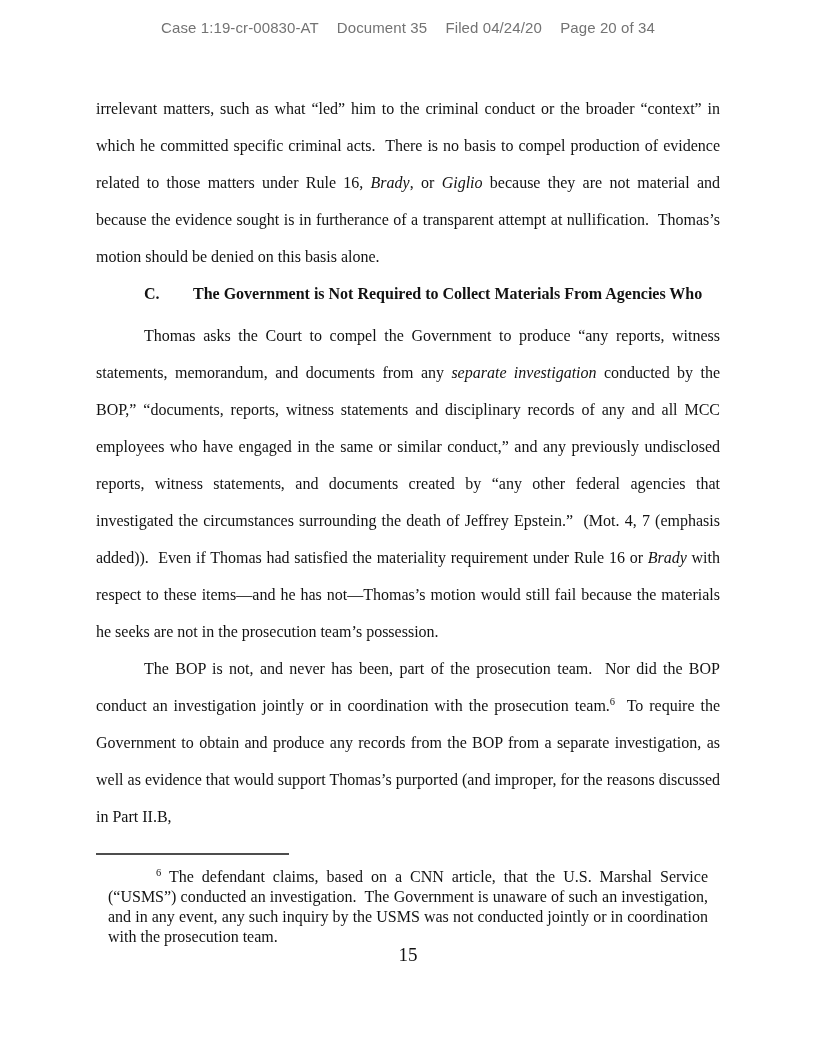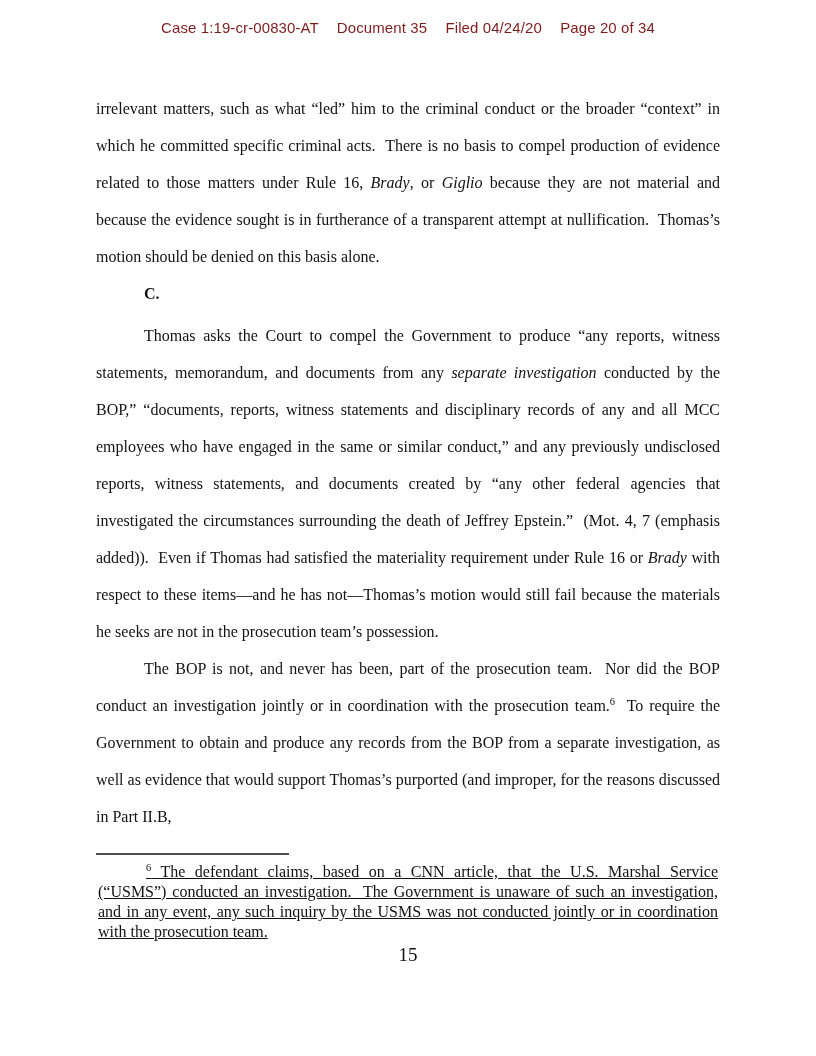--- a/index.html
+++ b/index.html
@@ -54,50 +54,51 @@
     font-size: 16px;
     line-height: 20px;
     text-align: justify;
   }
   .fn-rule {
     width: 193px;
     height: 0;
     border-top: 2px solid #4d4d4d;
     margin-bottom: 7px;
   }
-  .fn-text { margin: 2px; text-indent: 48px; text-decoration: underline; }
+  .fn-text { margin: 12px; text-indent: 48px; }
   sup { font-size: 10.5px; vertical-align: super; line-height: 0; }
   em { font-style: italic; }
   .page-number {
     position: absolute;
     top: 944px;
     left: 0;
     right: 0;
     text-align: center;
     font-size: 19px;
   }
 </style>
 </head>
 <body>
 
 <div class="page">
 
-  <div class="case-header" style="color: #7f1d1d;">
+  <div class="case-header" style="color: #737373;">
     <span>Case 1:19-cr-00830-AT</span>
     <span>Document 35</span>
     <span>Filed 04/24/20</span>
     <span>Page 20 of 34</span>
   </div>
 
   <div class="content">
     <p class="para no-indent"><span>irrelevant matters, such as what “led” him to the criminal conduct or the broader “context” in which he committed specific criminal acts.&nbsp; There is no basis to compel production of evidence related to those matters under Rule 16, </span><em>Brady</em><span>, or </span><em>Giglio</em><span> because they are not material and because the evidence sought is in furtherance of a transparent attempt at nullification.&nbsp; Thomas’s motion should be denied on this basis alone.</span></p>
 
     <div class="section-heading">
       <span class="h-label">C.</span>
       <span class="h-text">
+        <span class="h-line">The Government is Not Required to Collect Materials From Agencies Who</span>
       </span>
     </div>
 
     <p class="para"><span>Thomas asks the Court to compel the Government to produce “any reports, witness statements, memorandum, and documents from any </span><em>separate investigation</em><span> conducted by the BOP,” “documents, reports, witness statements and disciplinary records of any and all MCC employees who have engaged in the same or similar conduct,” and any previously undisclosed reports, witness statements, and documents created by “any other federal agencies that investigated the circumstances surrounding the death of Jeffrey Epstein.”&nbsp; (Mot. 4, 7 (emphasis added)).&nbsp; Even if Thomas had satisfied the materiality requirement under Rule 16 or </span><em>Brady</em><span> with respect to these items—and he has not—Thomas’s motion would still fail because the materials he seeks are not in the prosecution team’s possession.</span></p>
 
     <p class="para"><span>The BOP is not, and never has been, part of the prosecution team.&nbsp; Nor did the BOP conduct an investigation jointly or in coordination with the prosecution team.</span><sup>6</sup><span>&nbsp; To require the Government to obtain and produce any records from the BOP from a separate investigation, as well as evidence that would support Thomas’s purported (and improper, for the reasons discussed in Part II.B,</span></p>
   </div>
 
   <div class="footnote-block">
     <div class="fn-rule"></div>

